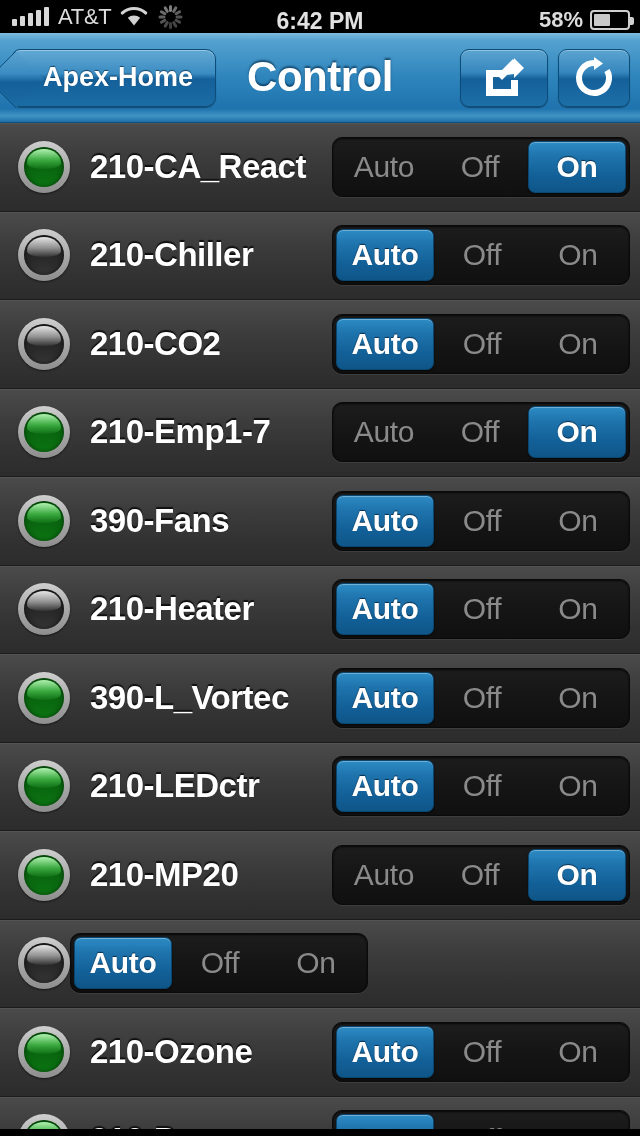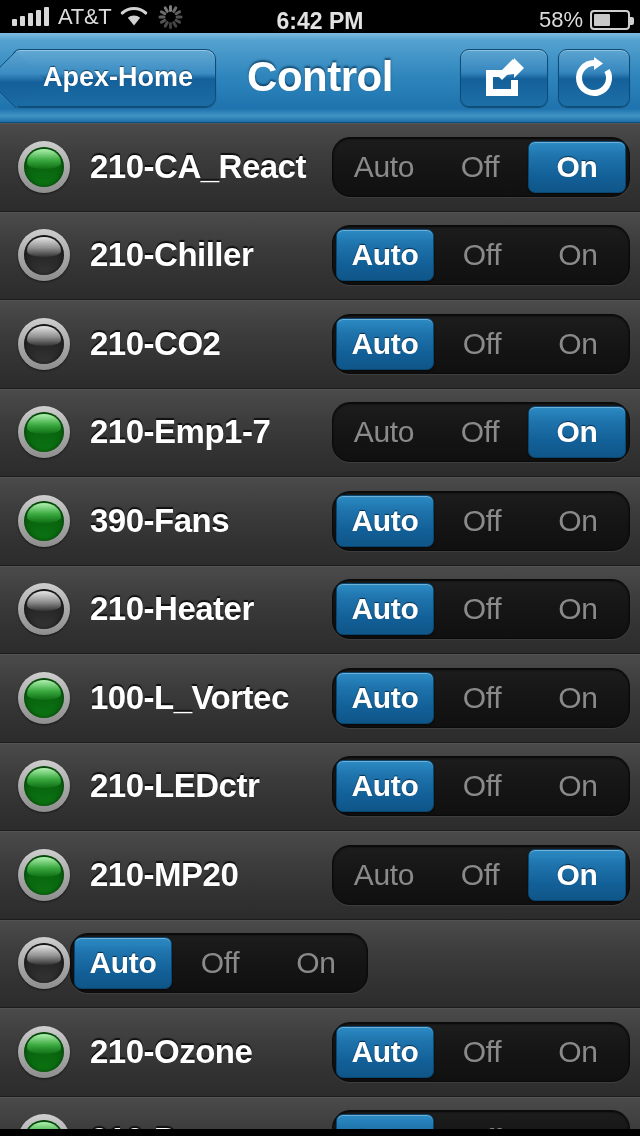--- a/index.html
+++ b/index.html
@@ -36,21 +36,21 @@
   }
   .sb-time{
     position:absolute; left:0; right:0; top:1px; height:40px;
     display:flex; align-items:center; justify-content:center;
     font-size:23px; font-weight:700; color:#e2e2e2; letter-spacing:0px;
   }
   .sb-right{
     position:absolute; right:10px; top:0; height:40px;
     display:flex; align-items:center; gap:7px;
   }
-  .batt-pct{ font-size:22px; font-weight:400; color:#dcdcdc; }
+  .batt-pct{ font-size:22px; font-weight:700; color:#dcdcdc; }
   .batt{
     position:relative; width:40px; height:20px;
     border:2px solid #cfcfcf; border-radius:4px;
   }
   .batt::after{
     content:""; position:absolute; right:-6px; top:5px;
     width:4px; height:8px; background:#cfcfcf; border-radius:0 2px 2px 0;
   }
   .batt-fill{
     position:absolute; left:2px; top:2px; bottom:2px;
@@ -170,21 +170,21 @@
   }
 
   
   .seg{
     flex:0 0 auto;
     margin-right:10px;
     width:298px; height:60px;
     display:flex; align-items:stretch;
     background:linear-gradient(180deg,#1d1d1d 0%,#151515 50%,#101010 100%);
     border:1px solid #0a0a0a;
-    border-radius:18px;
+    border-radius:10px;
     box-shadow:inset 0 1px 2px rgba(0,0,0,.8), 0 1px 0 rgba(255,255,255,.07);
     padding:3px;
     overflow:hidden;
   }
   .segbtn{
     flex:1 1 0;
     display:flex; align-items:center; justify-content:center;
     font-size:30px; font-weight:400;
     color:#8a8a8a;
     border-radius:7px;
@@ -337,21 +337,21 @@
       <div class="seg">
         <div class="segbtn sel">Auto</div>
         <div class="segbtn">Off</div>
         <div class="segbtn">On</div>
       </div>
     </div>
     <div class="row">
       <div class="led on">
         <div class="led-inner"></div>
       </div>
-      <div class="row-name">100-L_Vortec</div>
+      <div class="row-name">390-L_Vortec</div>
       <div class="seg">
         <div class="segbtn sel">Auto</div>
         <div class="segbtn">Off</div>
         <div class="segbtn">On</div>
       </div>
     </div>
     <div class="row">
       <div class="led on">
         <div class="led-inner"></div>
       </div>

